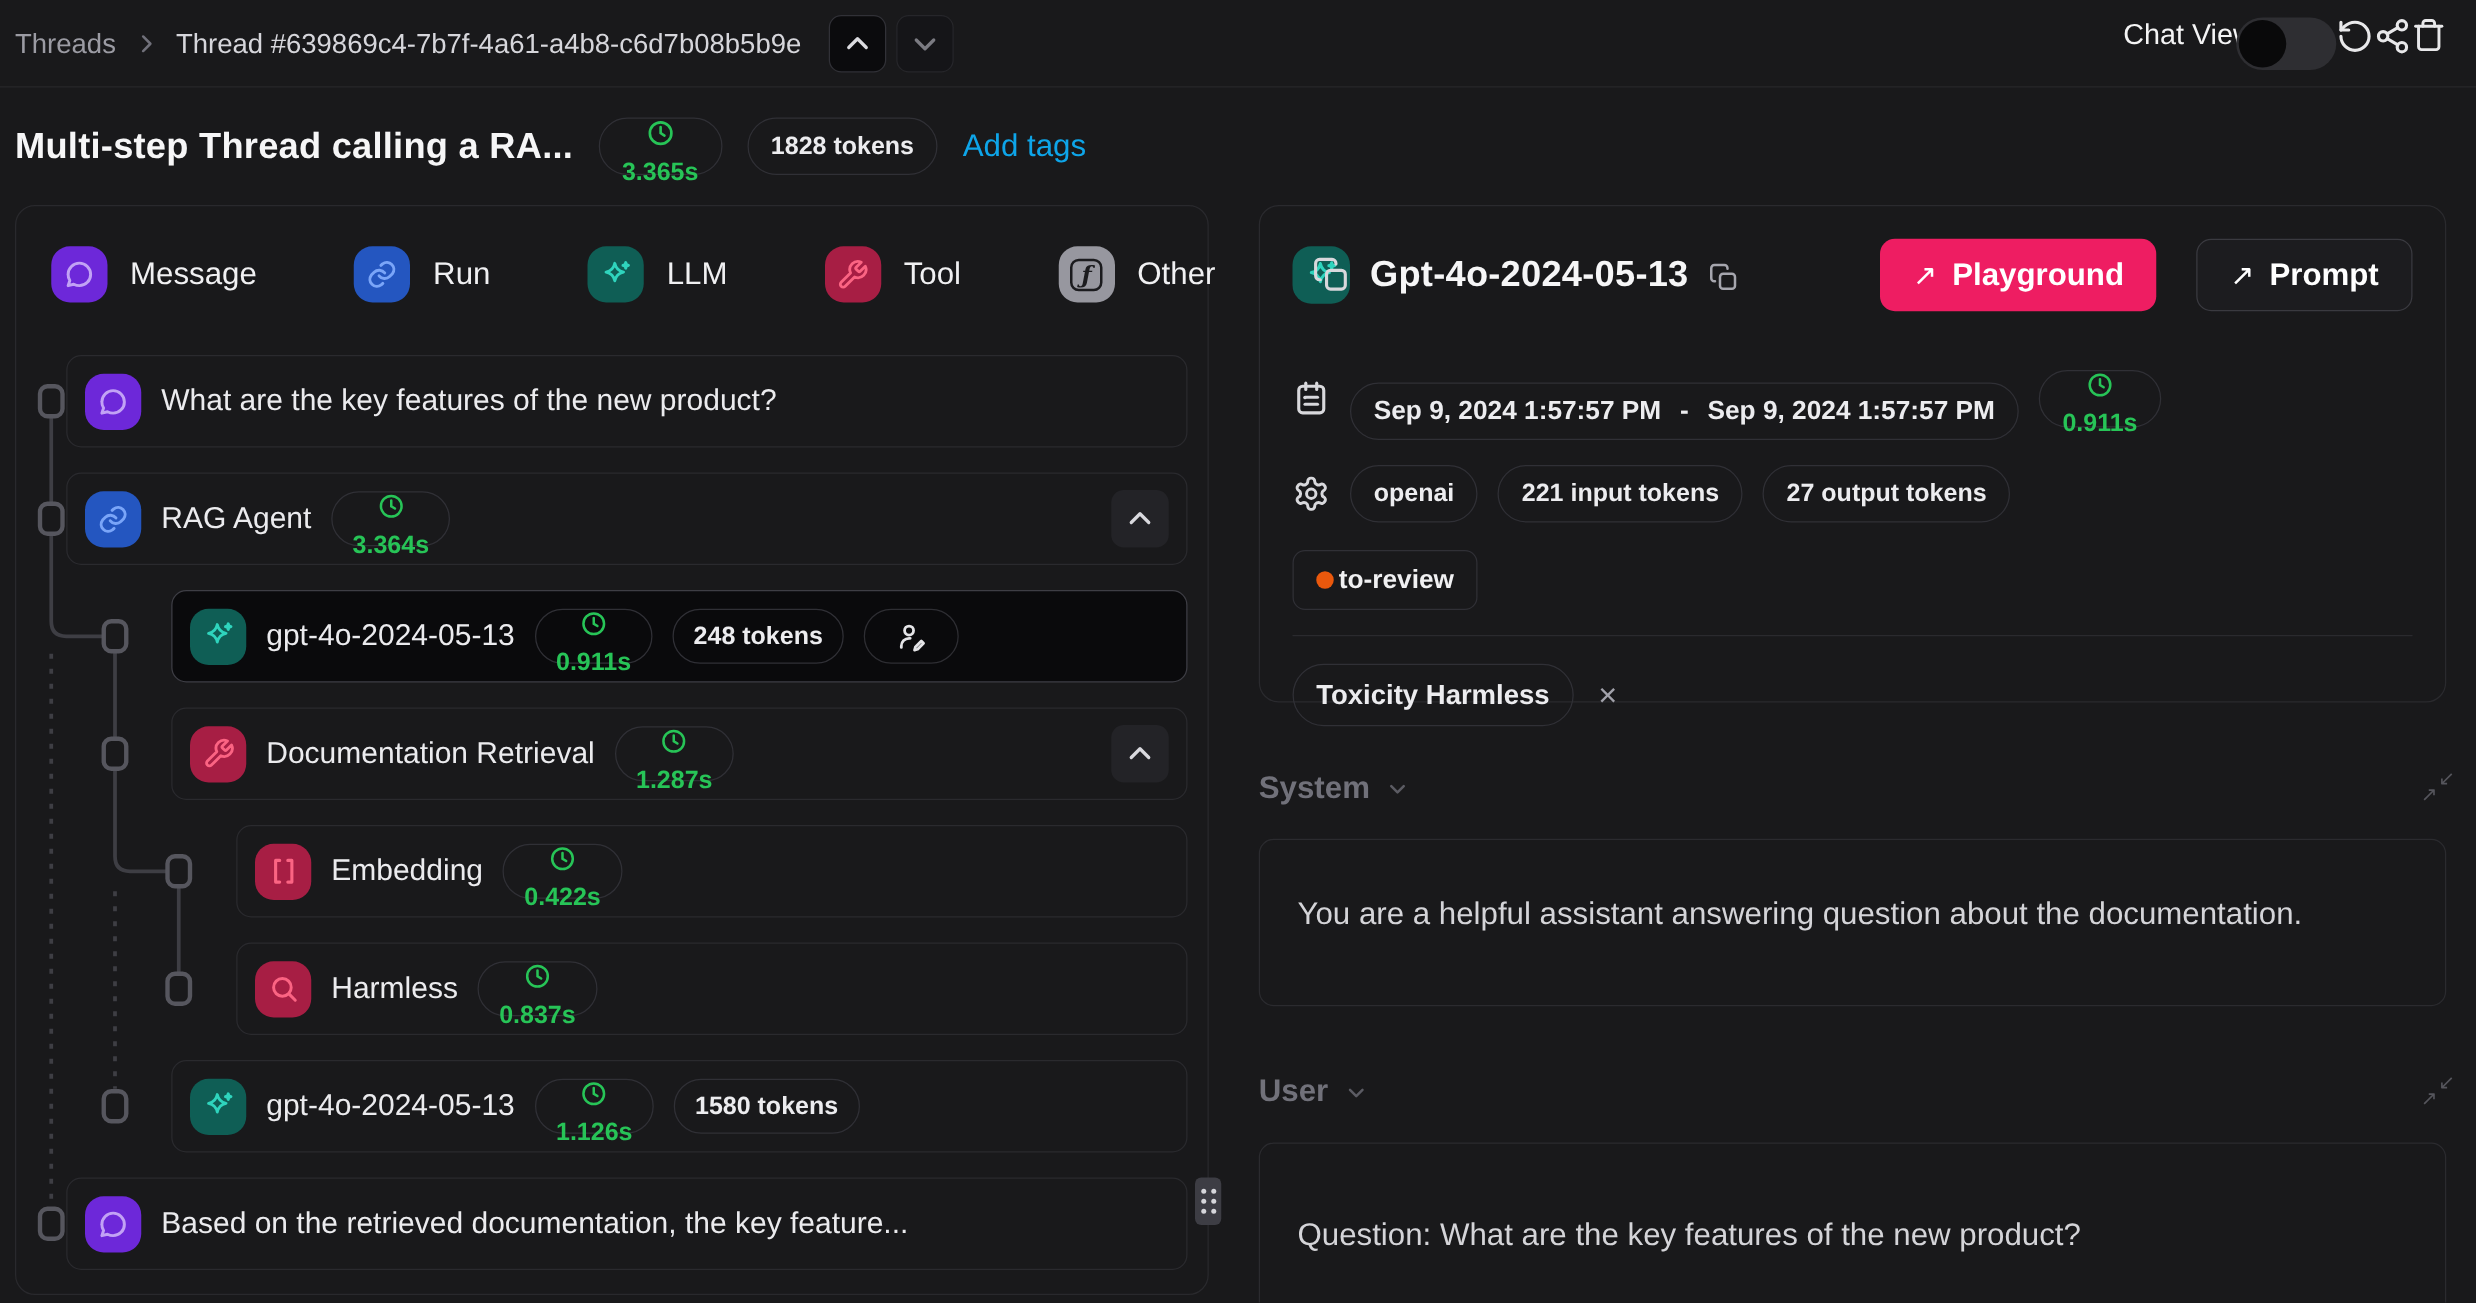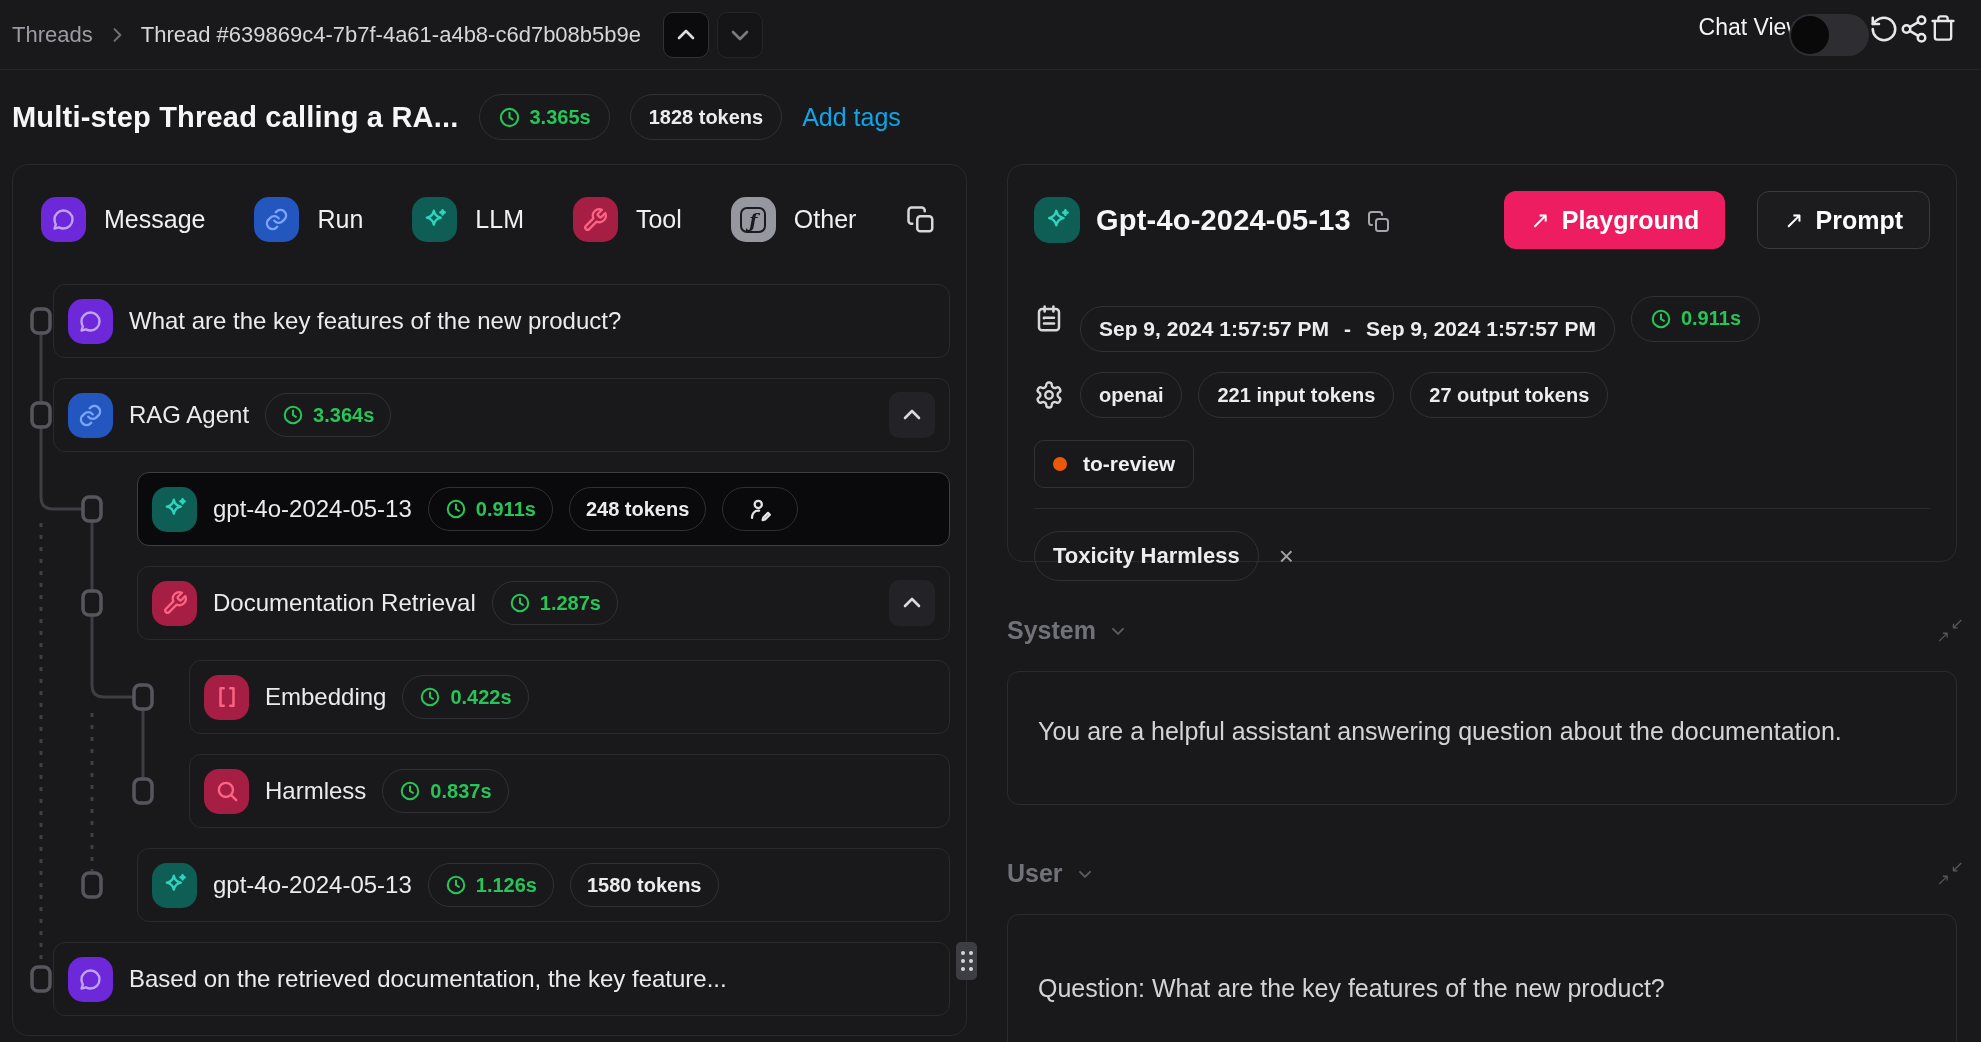--- a/index.html
+++ b/index.html
@@ -30,31 +30,31 @@
   .toggle .knob{ position:absolute; left:2px; top:2px; width:38px; height:38px; border-radius:50%;
                  background:#09090a; }
   .tool-icon-btn{ color:#e8e8ea; background:none; border:none; cursor:pointer; }
 
   
   .titlebar{ height:94px; display:flex; align-items:center; padding:0 12px; gap:20px; }
   .page-title{ font-size:29px; font-weight:600; color:#f6f6f7; letter-spacing:.2px; }
   .pill{ display:inline-flex; align-items:center; gap:9px; height:46px; padding:0 18px;
          border:1.5px solid #303036; border-radius:999px; font-size:20px; font-weight:700;
          color:#ececef; white-space:nowrap; }
-  .pill.green{ color:#27c457; }
+  .pill.green{ color:#27c457;flex-direction:column; }
   .add-tags{ font-size:25px; color:#0ea5e9; background:none; border:none; cursor:pointer; }
 
   
   .main{ display:flex; padding:0 12px; align-items:flex-start; }
   .trace-panel{ position:relative; width:955px; height:872px; border:1px solid #29292d;
                 border-radius:16px; padding:32px 16px 0 0; }
   .detail-col{ width:950px; margin-left:40px; }
 
   
-  .legend{ display:flex; align-items:center; padding-left:28px; column-gap:49px; }
+  .legend{ display:flex; align-items:center; padding-left:28px; column-gap:78px; }
   .legend-item{ display:flex; align-items:center; gap:18px; cursor:pointer; }
   .legend-label{ font-size:25px; color:#f0f0f2; }
   .sicon{ width:45px; height:45px; border-radius:15px; display:flex; align-items:center;
           justify-content:center; flex:none; }
   .sicon.msg{ background:#6d28d9; color:#c2a2f5; }
   .sicon.run{ background:#2456c0; color:#7aa5f8; }
   .sicon.llm{ background:#0f5e55; color:#2fd4bd; }
   .sicon.tool{ background:#a71e44; color:#fb6483; }
   .sicon.other{ background:#97979f; color:#1b1b1e; }
   .fn-glyph{ width:26px; height:26px; border:2.5px solid #1b1b1e; border-radius:7px;
@@ -92,21 +92,21 @@
   .btn{ display:inline-flex; align-items:center; gap:12px; height:58px; padding:0 26px;
         border-radius:12px; font-size:25px; font-weight:700; cursor:pointer; border:none;
         color:#ffffff; white-space:nowrap; }
   .btn .arrow{ font-size:23px; font-weight:400; }
   .btn.playground{ background:#ee1d62; margin-left:auto; }
   .btn.prompt{ background:#1c1c1f; border:1px solid #3a3a40; margin-left:16px; }
   .meta-row{ display:flex; align-items:center; gap:16px; margin-top:20px; }
   .meta-row.first{ margin-top:36px; }
   .lead-icon{ color:#d8d8dc; flex:none; }
   .pill .sep{ padding:0 6px; }
-  .tag-chip{ display:inline-flex; align-items:center; gap:16px; height:48px; padding:0 18px;
+  .tag-chip{ display:inline-flex; align-items:center; gap:4px; height:48px; padding:0 18px;
              border:1.5px solid #303036; border-radius:10px; font-size:21px; font-weight:600;
              color:#f0f0f2; cursor:pointer; margin-top:22px; }
   .dot{ width:14px; height:14px; border-radius:50%; background:#ea580c; }
   .divider{ border:none; border-top:1px solid #2a2a2e; margin:20px 0 22px 0; }
   .score-row{ display:flex; align-items:center; gap:20px; }
   .score-x{ background:none; border:none; color:#a1a1aa; font-size:26px; cursor:pointer; line-height:1; }
 
   .msg-section{ margin-top:54px; }
   .msg-head{ display:flex; align-items:center; gap:12px; }
   .role-label{ font-size:25px; font-weight:700; color:#71717a; }

